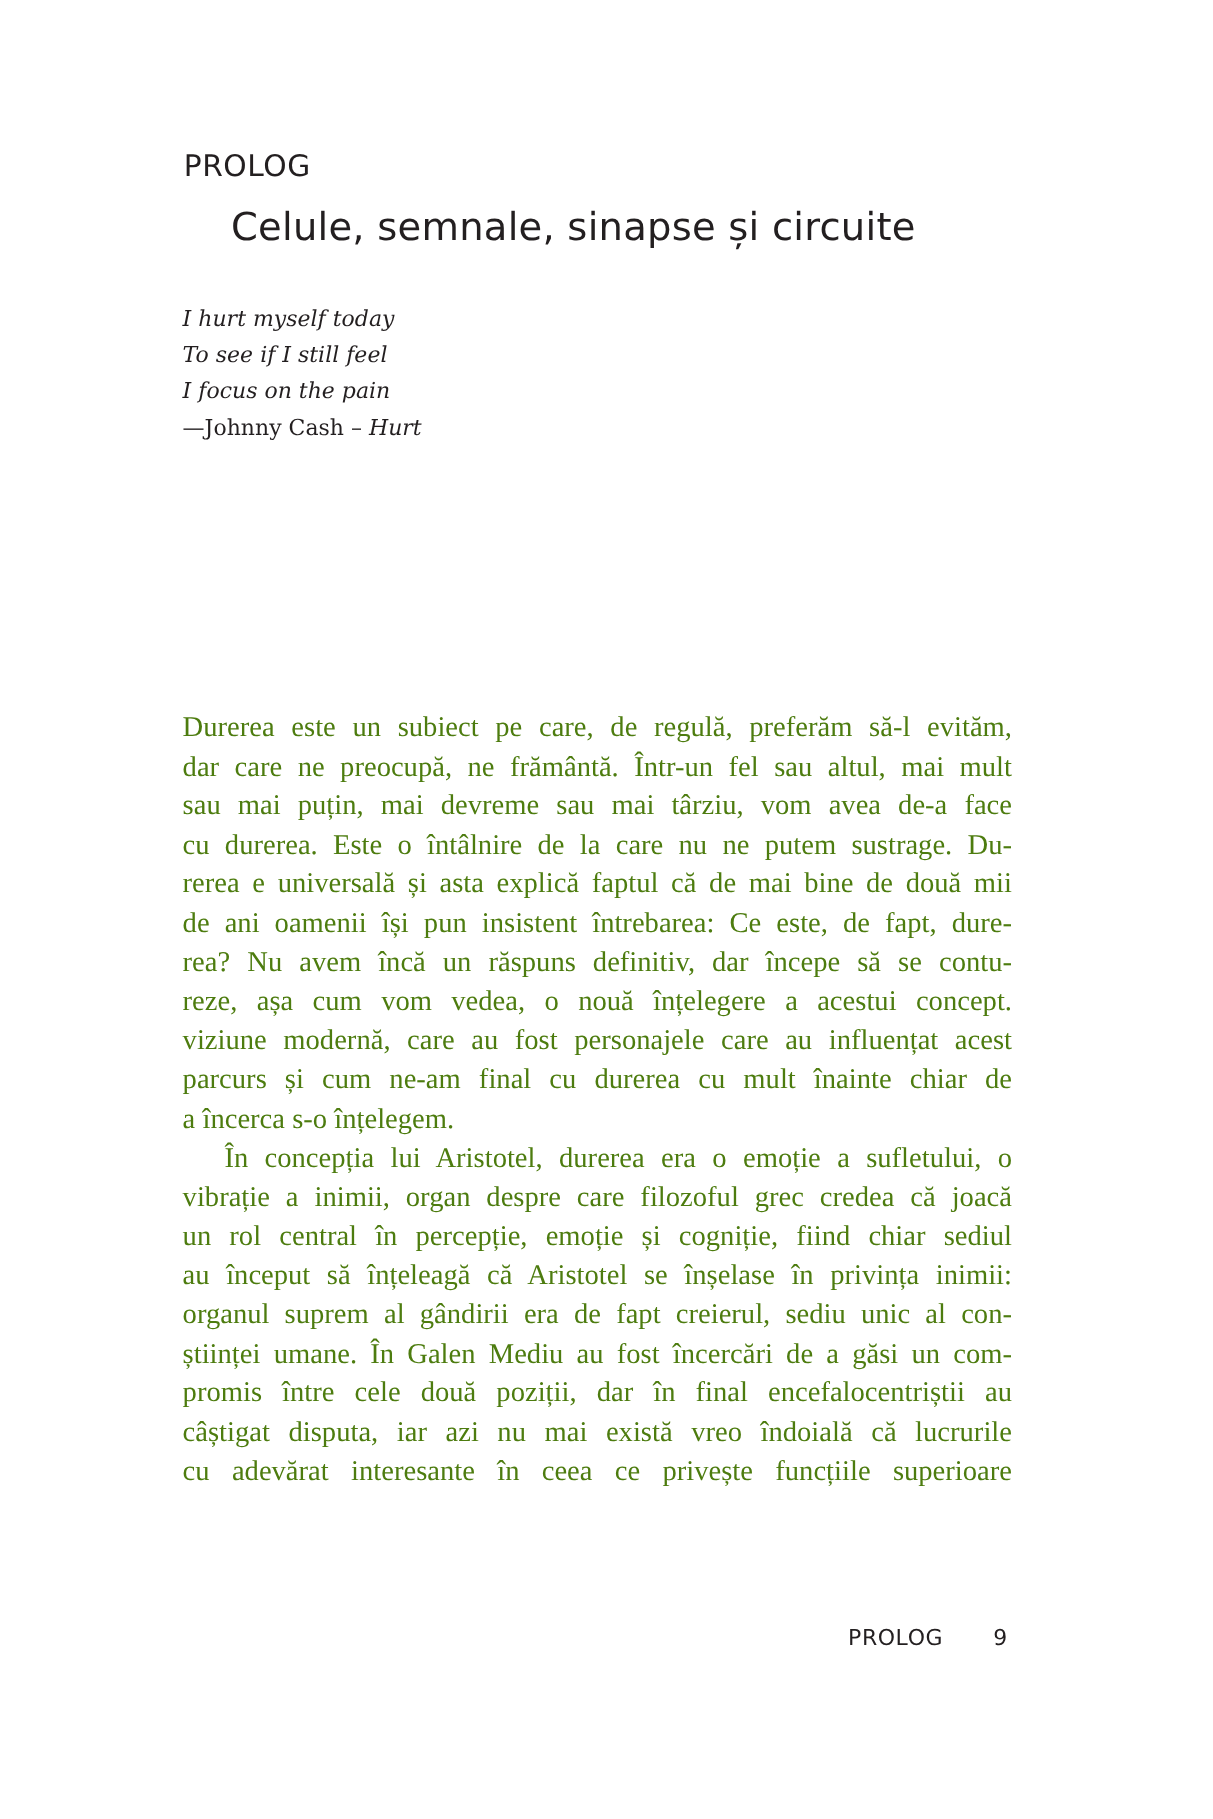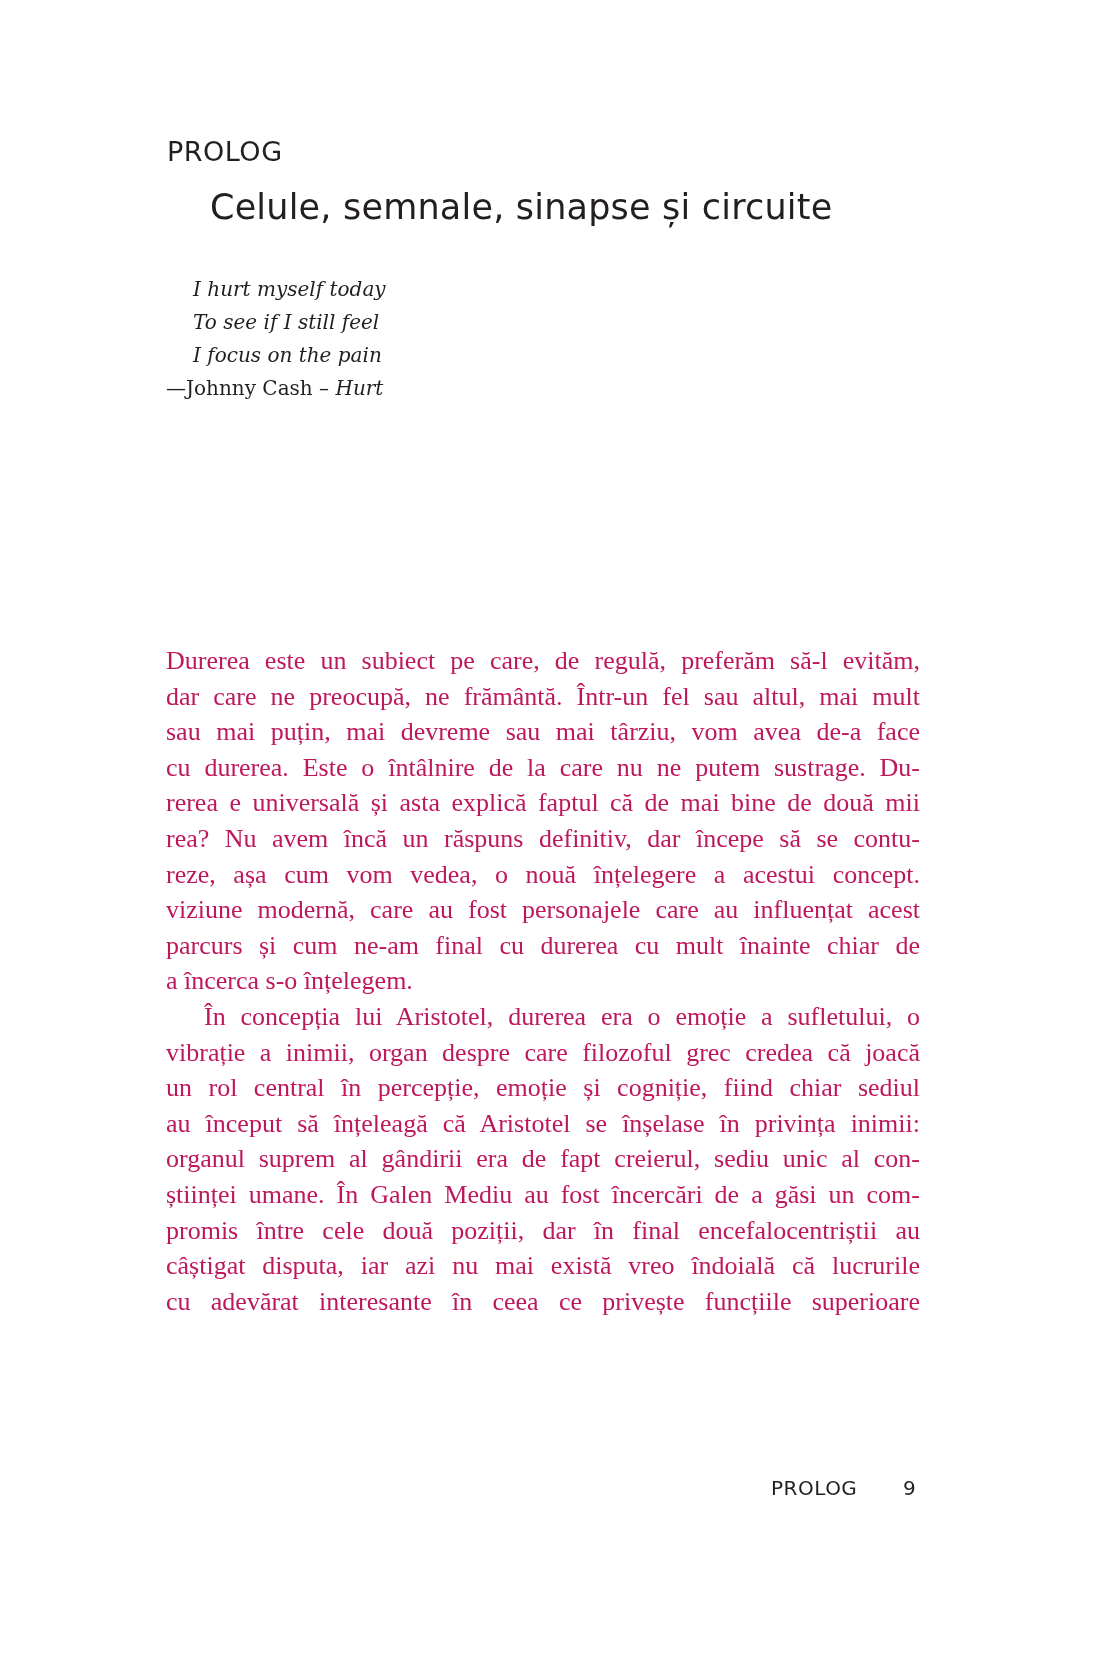--- a/index.html
+++ b/index.html
@@ -49,39 +49,38 @@
     top: 273px;
     font-family: "DejaVu Serif", serif;
     font-size: 20px;
     line-height: 33px;
     color: #231f20;
   }
   .epigraph .line {
     display: block;
     font-style: italic;
     white-space: nowrap;
-    margin-left: 27px;
   }
   .epigraph .attribution {
     display: block;
     font-style: normal;
     white-space: nowrap;
   }
   .epigraph .attribution .song {
     font-style: italic;
   }
   .body-text {
     position: absolute;
     left: 166px;
     top: 643px;
     width: 754px;
     font-family: "Liberation Serif", serif;
     font-size: 26px;
     line-height: 35.6px;
-    color: #be185d;
+    color: #4d7c0f;
   }
   .body-text .para {
     margin: 0;
     text-align: justify;
   }
   .body-text .line {
     display: block;
     white-space: nowrap;
     text-align: justify;
     text-align-last: justify;
@@ -128,20 +127,21 @@
     <span class="attribution"><span>—Johnny Cash – </span><span class="song">Hurt</span></span>
   </div>
 
   <div class="body-text">
     <div class="para">
       <span class="line">Durerea este un subiect pe care, de regulă, preferăm să-l evităm,</span>
       <span class="line">dar care ne preocupă, ne frământă. Într-un fel sau altul, mai mult</span>
       <span class="line">sau mai puțin, mai devreme sau mai târziu, vom avea de-a face</span>
       <span class="line">cu durerea. Este o întâlnire de la care nu ne putem sustrage. Du-</span>
       <span class="line">rerea e universală și asta explică faptul că de mai bine de două mii</span>
+      <span class="line">de ani oamenii își pun insistent întrebarea: Ce este, de fapt, dure-</span>
       <span class="line">rea? Nu avem încă un răspuns definitiv, dar începe să se contu-</span>
       <span class="line">reze, așa cum vom vedea, o nouă înțelegere a acestui concept.</span>
       <span class="line">viziune modernă, care au fost personajele care au influențat acest</span>
       <span class="line">parcurs și cum ne-am final cu durerea cu mult înainte chiar de</span>
       <span class="line last">a încerca s-o înțelegem.</span>
     </div>
     <div class="para">
       <span class="line indent">În concepția lui Aristotel, durerea era o emoție a sufletului, o</span>
       <span class="line">vibrație a inimii, organ despre care filozoful grec credea că joacă</span>
       <span class="line">un rol central în percepție, emoție și cogniție, fiind chiar sediul</span>

